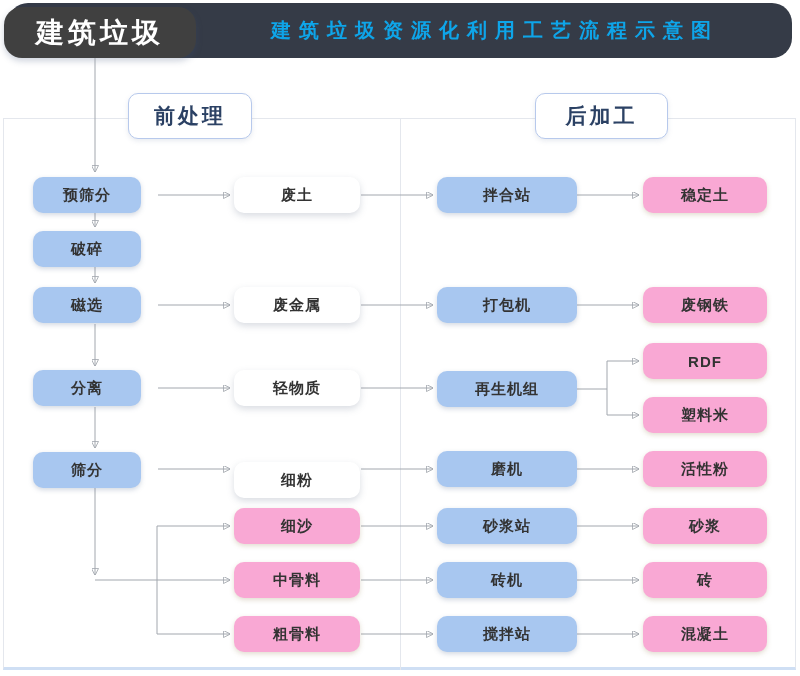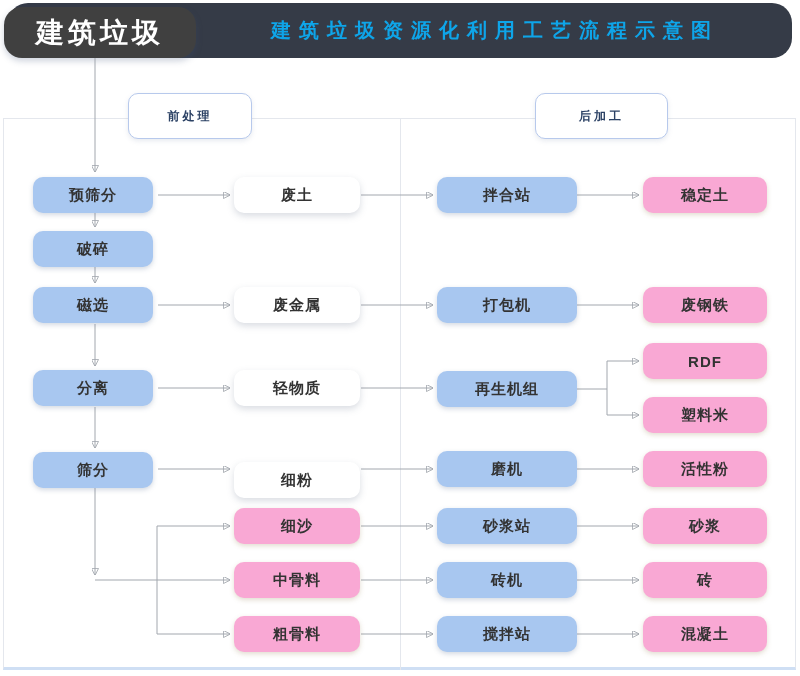--- a/index.html
+++ b/index.html
@@ -34,39 +34,39 @@
   }
   .divider{
     position:absolute;left:400px;top:118px;width:1px;height:552px;
     background:#e4e7ed;
   }
   .section-header{
     position:absolute;top:93px;height:46px;
     background:#ffffff;border:1px solid #b7c9ec;border-radius:10px;
     box-sizing:border-box;
     display:flex;align-items:center;justify-content:center;
-    color:#2b4164;font-size:12px;font-weight:bold;letter-spacing:3px;
+    color:#2b4164;font-size:21px;font-weight:bold;letter-spacing:3px;
     box-shadow:0 2px 5px rgba(120,140,170,.18);
   }
   .sh-pre{left:128px;width:124px;}
   .sh-post{left:535px;width:133px;}
   
   svg.wires{position:absolute;left:0;top:0;z-index:2;}
   svg.wires path{stroke:#a2a7ae;stroke-width:1;fill:none;}
   
   .node{
     position:absolute;height:36px;border-radius:10px;z-index:3;
     display:flex;align-items:center;justify-content:center;
     font-size:15px;font-weight:600;color:#333333;letter-spacing:1px;
     box-sizing:border-box;
   }
   .node.blue{background:#a8c7f0;box-shadow:0 2px 5px rgba(110,130,160,.30);}
   .node.yellow{background:#f9a8d4;box-shadow:0 2px 5px rgba(160,140,100,.30);}
   .node.white{background:#ffffff;box-shadow:0 3px 7px rgba(120,130,150,.28);}
-  .c1{left:33px;width:120px;}
+  .c1{left:33px;width:108px;}
   .c2{left:234px;width:126px;text-align:right;}
   .c3{left:437px;width:140px;}
   .c4{left:643px;width:124px;}
 </style>
 </head>
 <body>
 
 <div class="dark-bar">
   <div class="title">建筑垃圾资源化利用工艺流程示意图</div>
 </div>

